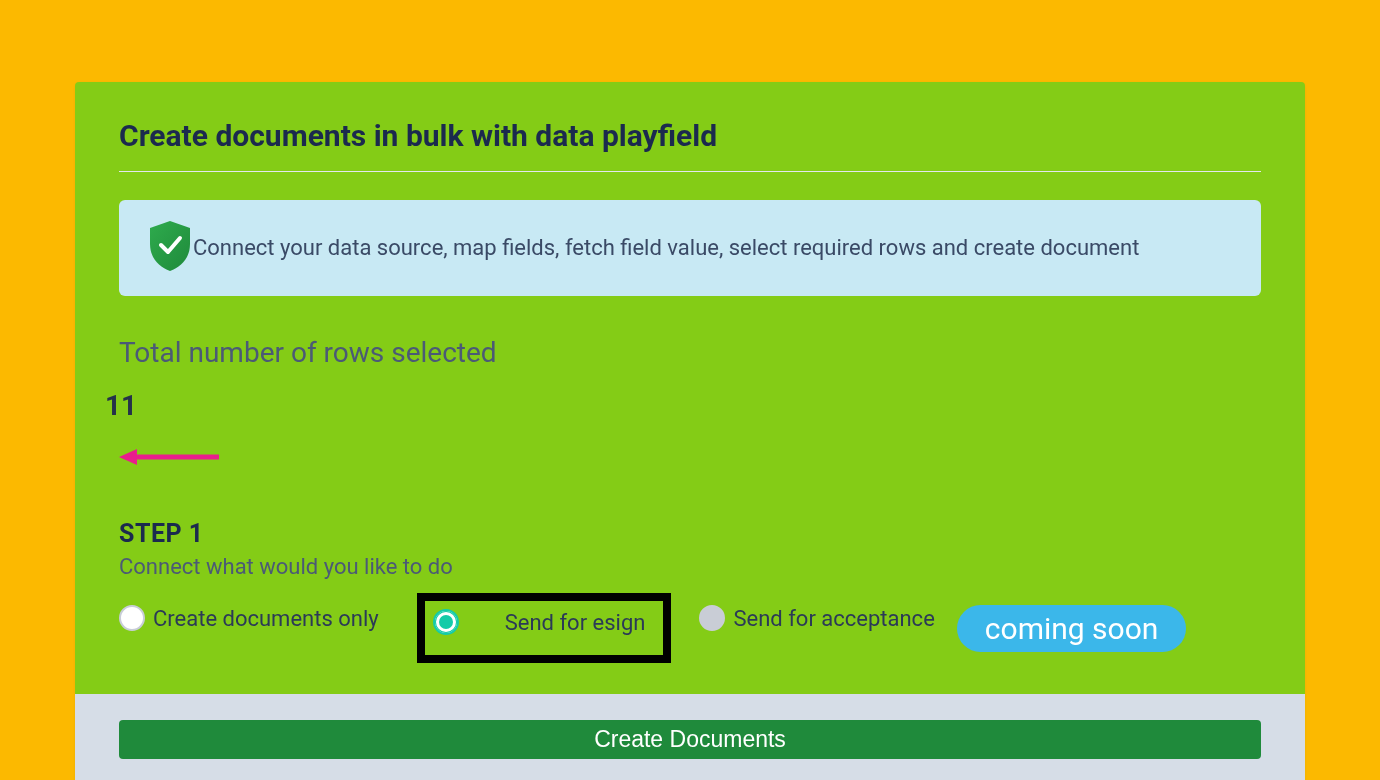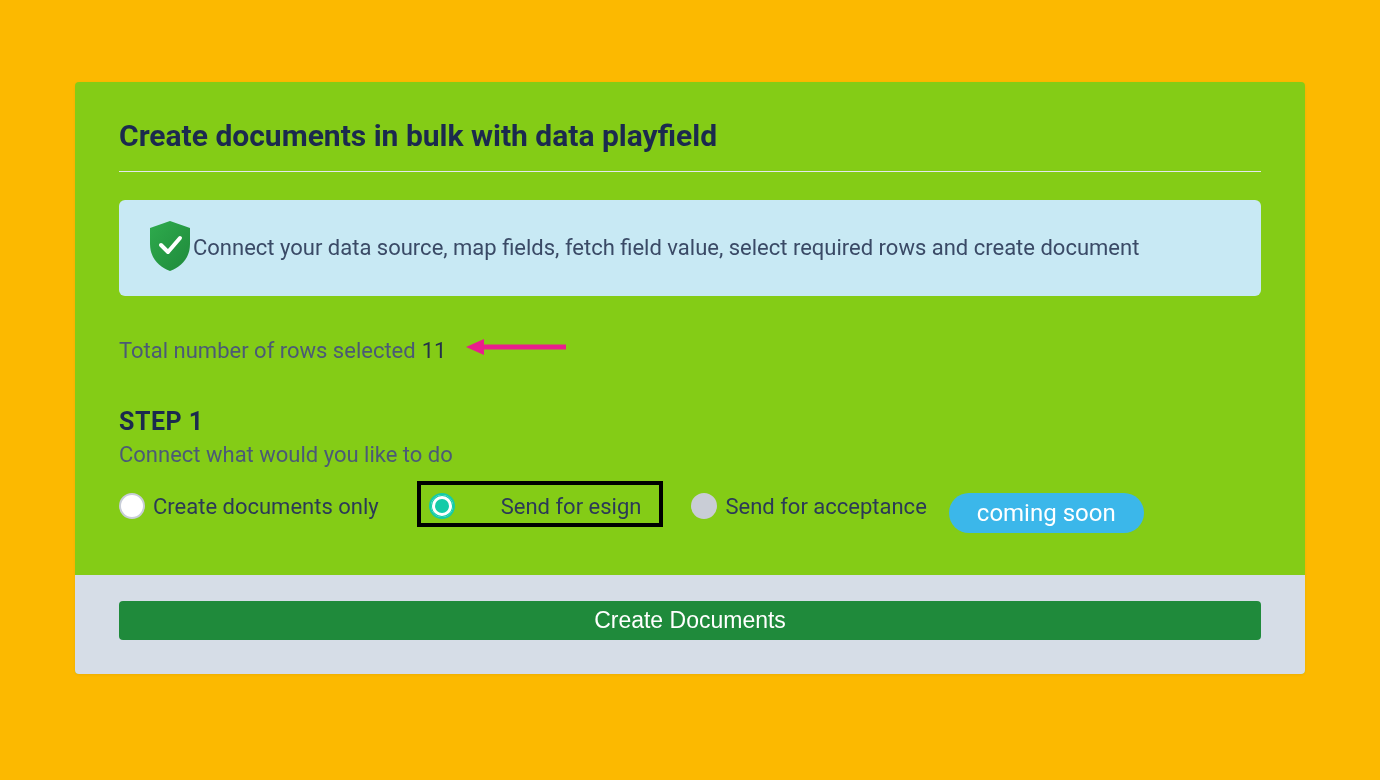--- a/index.html
+++ b/index.html
@@ -59,29 +59,30 @@
     }
 
     .info-text {
       font-size: 22px;
       line-height: 1.4;
       color: #3a4a66;
     }
 
     .rows-line {
       display: flex;
-      align-items: flex-end;
+      align-items: flex-start;
       gap: 20px;
       margin-bottom: 44px;
-      font-size: 22px;
+      font-size: 28px;
       color: #4b5a76;
+      flex-direction: column;
     }
 
     .rows-count {
-      font-weight: 400;
+      font-weight: 700;
       color: #25324a;
       margin-left: -14px;
     }
 
     .arrow-annotation {
       flex: 0 0 auto;
     }
 
     .step-label {
       font-size: 25px;
@@ -108,22 +109,22 @@
       align-items: center;
       gap: 8px;
       font-size: 22px;
       color: #2b3a57;
       cursor: pointer;
       position: relative;
       justify-content: flex-end;
     }
 
     .option.highlighted {
-      border: 4px solid #000000;
-      padding: 8px 18px 4px 8px;
+      border: 8px solid #000000;
+      padding: 8px 18px 20px 8px;
       margin: -12px -22px -12px -12px;
       gap: 46px;
     }
 
     .radio {
       width: 26px;
       height: 26px;
       border-radius: 50%;
       border: 2px solid #c8cdd8;
       background: #fff;
@@ -154,21 +155,21 @@
     .option-col {
       display: flex;
       flex-direction: row;
       align-items: flex-start;
       gap: 24px;
     }
 
     .badge {
       background: #3bb7ea;
       color: #ffffff;
-      font-size: 24px;
+      font-size: 30px;
       padding: 6px 28px;
       border-radius: 999px;
       margin-left: -2px;
     }
 
     .panel-footer {
       background: #d6dde7;
       padding: 26px 44px 34px 44px;
     }
 

